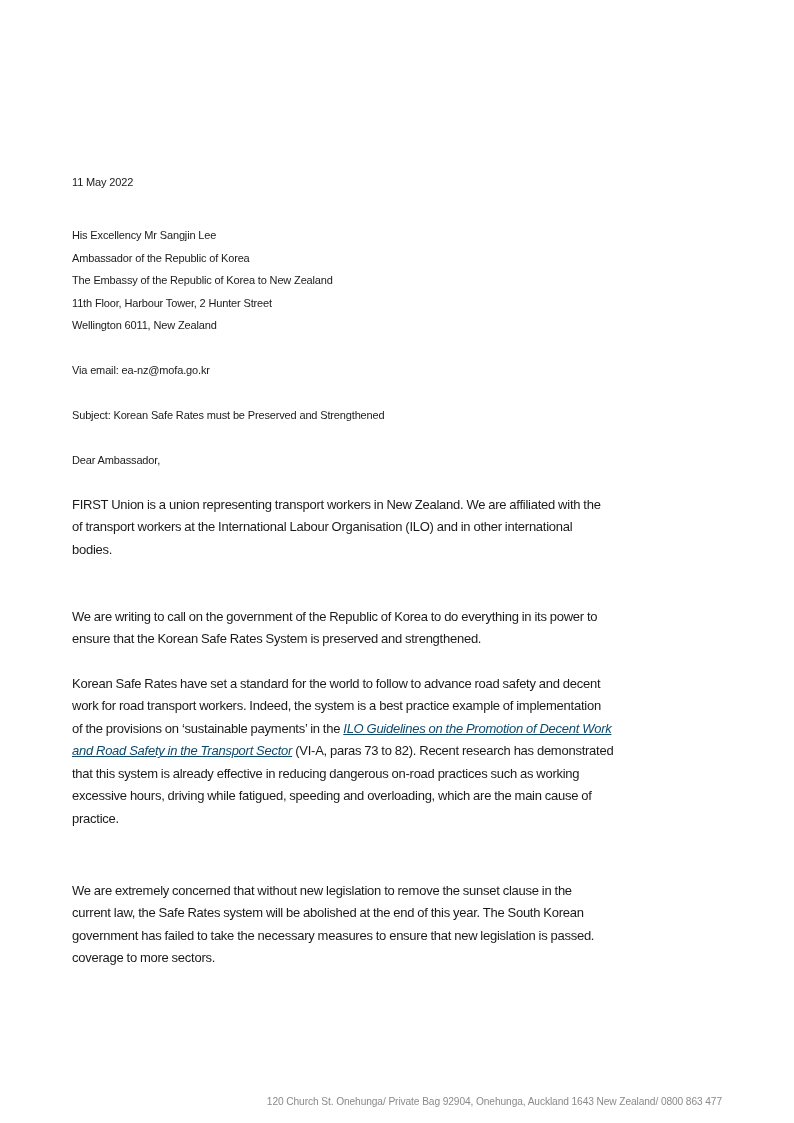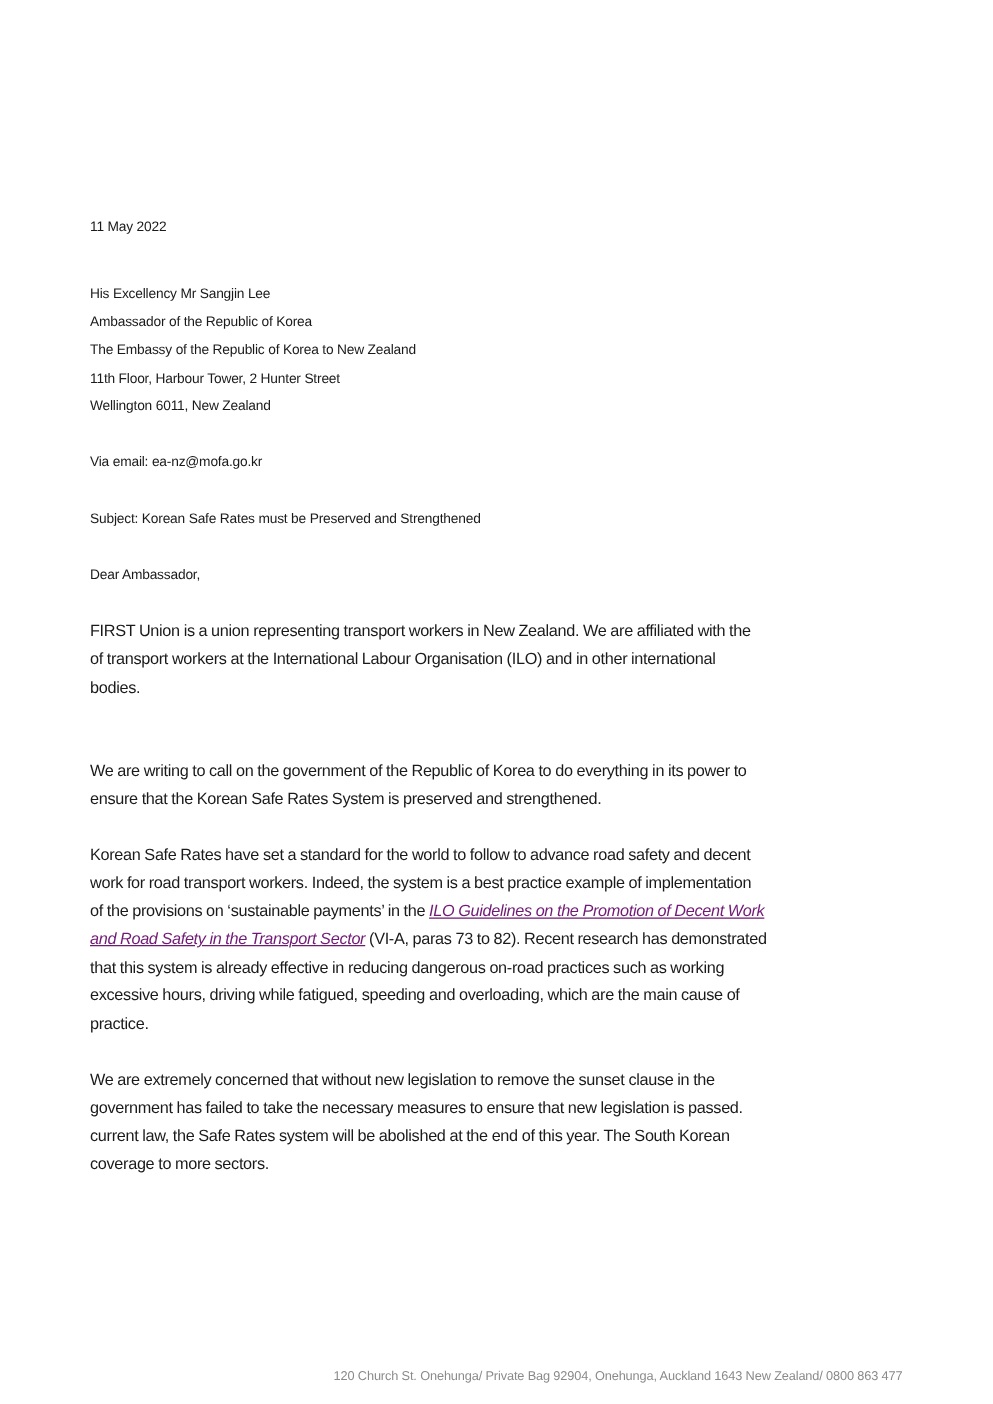--- a/index.html
+++ b/index.html
@@ -36,21 +36,21 @@
       font-size: 13px;
       line-height: 22.45px;
       letter-spacing: -0.25px;
       word-spacing: -0.3px;
     }
     .para .ln {
       display: block;
       white-space: nowrap;
     }
     a.doc-link {
-      color: #701a75;
+      color: #0c4a6e;
       font-style: italic;
     }
     .footer {
       position: absolute;
       right: 72px;
       top: 1096px;
       font-size: 10.2px;
       color: #8a8a8a;
       white-space: nowrap;
       letter-spacing: -0.1px;
@@ -91,22 +91,22 @@
   <div class="para" style="top:673px">
     <span class="ln">Korean Safe Rates have set a standard for the world to follow to advance road safety and decent</span>
     <span class="ln">work for road transport workers. Indeed, the system is a best practice example of implementation</span>
     <span class="ln"><span>of the provisions on ‘sustainable payments’ in the </span><a class="doc-link" href="#">ILO Guidelines on the Promotion of Decent Work</a></span>
     <span class="ln"><a class="doc-link" href="#">and Road Safety in the Transport Sector</a><span> (VI-A, paras 73 to 82). Recent research has demonstrated</span></span>
     <span class="ln">that this system is already effective in reducing dangerous on-road practices such as working</span>
     <span class="ln">excessive hours, driving while fatigued, speeding and overloading, which are the main cause of</span>
     <span class="ln">practice.</span>
   </div>
 
-  <div class="para" style="top:853px">
+  <div class="para" style="top:880px">
     <span class="ln">We are extremely concerned that without new legislation to remove the sunset clause in the</span>
+    <span class="ln">current law, the Safe Rates system will be abolished at the end of this year. The South Korean</span>
     <span class="ln">government has failed to take the necessary measures to ensure that new legislation is passed.</span>
-    <span class="ln">current law, the Safe Rates system will be abolished at the end of this year. The South Korean</span>
     <span class="ln">coverage to more sectors.</span>
   </div>
 
 </div>
 
 <div class="footer">120 Church St. Onehunga/ Private Bag 92904, Onehunga, Auckland 1643 New Zealand/ 0800 863 477</div>
 
 </body></html>

